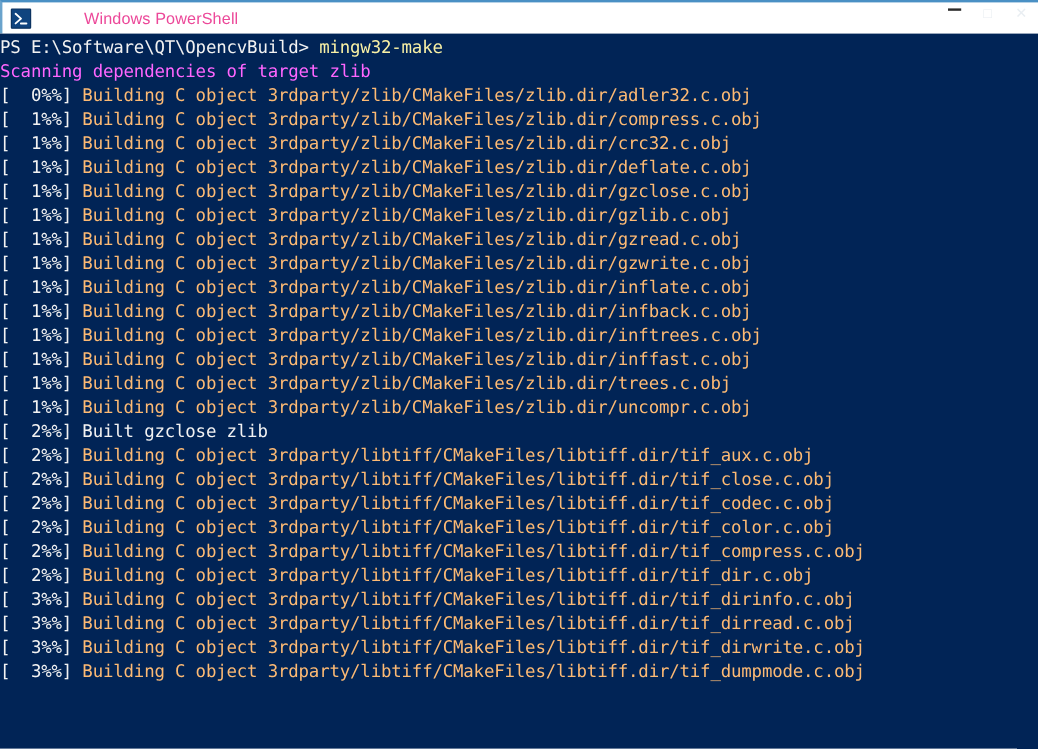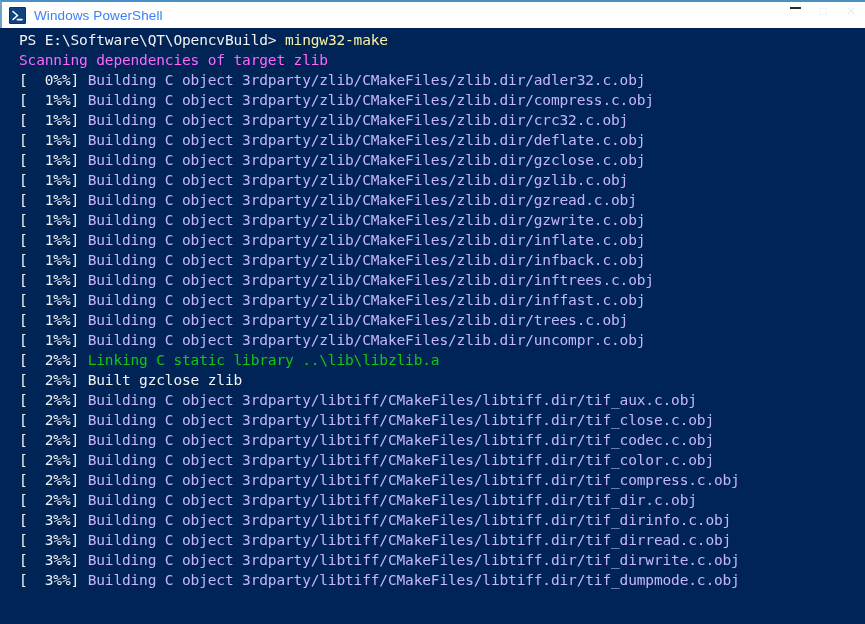--- a/index.html
+++ b/index.html
@@ -48,23 +48,24 @@
     box-sizing: border-box;
     position: relative;
     flex: 0 0 auto;
     margin-right: 8px;
     overflow: hidden;
   }
   #titlebar .tb-icon svg { display: block; }
   #titlebar .tb-title {
     font-family: "Liberation Sans", sans-serif;
     font-size: 13.5px;
-    color: #3b82f6;
+    color: #ec4899;
     white-space: nowrap;
     letter-spacing: 0.1px;
+    margin-left: 36px;
   }
   #titlebar .tb-controls {
     margin-left: auto;
     display: flex;
     align-items: flex-start;
     height: 28px;
     padding-right: 0px;
   }
   #titlebar .tb-btn {
     width: 28px;
@@ -91,35 +92,35 @@
 
   
   #console {
     position: absolute;
     top: 28px;
     left: 0;
     width: 865px;
     height: 596px;
     background: #012456;
     overflow: hidden;
-    padding: 2px 0 0 19px;
+    padding: 2px 0 0 0;
     box-sizing: border-box;
   }
   .line {
     height: 20px;
     line-height: 20px;
     font-family: "DejaVu Sans Mono", monospace;
     font-size: 14.5px;
     white-space: pre;
     letter-spacing: -0.15px;
   }
   .c-bwhite  { color: #f2f2f2; }
   .c-yellow  { color: #f9f1a5; }
   .c-magenta { color: #ff66ff; }
-  .c-green   { color: #c4b5fd; }
+  .c-green   { color: #fdba74; }
   .c-bgreen  { color: #16c60c; }
 </style>
 </head>
 <body>
 
 <div id="window">
 
   <div id="titlebar">
     <span class="tb-icon">
       <svg width="15" height="15" viewBox="0 0 15 15">
@@ -151,21 +152,20 @@
       <div class="line"><span class="c-bwhite">[  1%%] </span><span class="c-green">Building C object 3rdparty/zlib/CMakeFiles/zlib.dir/gzclose.c.obj</span></div>
       <div class="line"><span class="c-bwhite">[  1%%] </span><span class="c-green">Building C object 3rdparty/zlib/CMakeFiles/zlib.dir/gzlib.c.obj</span></div>
       <div class="line"><span class="c-bwhite">[  1%%] </span><span class="c-green">Building C object 3rdparty/zlib/CMakeFiles/zlib.dir/gzread.c.obj</span></div>
       <div class="line"><span class="c-bwhite">[  1%%] </span><span class="c-green">Building C object 3rdparty/zlib/CMakeFiles/zlib.dir/gzwrite.c.obj</span></div>
       <div class="line"><span class="c-bwhite">[  1%%] </span><span class="c-green">Building C object 3rdparty/zlib/CMakeFiles/zlib.dir/inflate.c.obj</span></div>
       <div class="line"><span class="c-bwhite">[  1%%] </span><span class="c-green">Building C object 3rdparty/zlib/CMakeFiles/zlib.dir/infback.c.obj</span></div>
       <div class="line"><span class="c-bwhite">[  1%%] </span><span class="c-green">Building C object 3rdparty/zlib/CMakeFiles/zlib.dir/inftrees.c.obj</span></div>
       <div class="line"><span class="c-bwhite">[  1%%] </span><span class="c-green">Building C object 3rdparty/zlib/CMakeFiles/zlib.dir/inffast.c.obj</span></div>
       <div class="line"><span class="c-bwhite">[  1%%] </span><span class="c-green">Building C object 3rdparty/zlib/CMakeFiles/zlib.dir/trees.c.obj</span></div>
       <div class="line"><span class="c-bwhite">[  1%%] </span><span class="c-green">Building C object 3rdparty/zlib/CMakeFiles/zlib.dir/uncompr.c.obj</span></div>
-      <div class="line"><span class="c-bwhite">[  2%%] </span><span class="c-bgreen">Linking C static library ..\lib\libzlib.a</span></div>
       <div class="line"><span class="c-bwhite">[  2%%] </span><span class="c-bwhite">Built gzclose zlib</span></div>
       <div class="line"><span class="c-bwhite">[  2%%] </span><span class="c-green">Building C object 3rdparty/libtiff/CMakeFiles/libtiff.dir/tif_aux.c.obj</span></div>
       <div class="line"><span class="c-bwhite">[  2%%] </span><span class="c-green">Building C object 3rdparty/libtiff/CMakeFiles/libtiff.dir/tif_close.c.obj</span></div>
       <div class="line"><span class="c-bwhite">[  2%%] </span><span class="c-green">Building C object 3rdparty/libtiff/CMakeFiles/libtiff.dir/tif_codec.c.obj</span></div>
       <div class="line"><span class="c-bwhite">[  2%%] </span><span class="c-green">Building C object 3rdparty/libtiff/CMakeFiles/libtiff.dir/tif_color.c.obj</span></div>
       <div class="line"><span class="c-bwhite">[  2%%] </span><span class="c-green">Building C object 3rdparty/libtiff/CMakeFiles/libtiff.dir/tif_compress.c.obj</span></div>
       <div class="line"><span class="c-bwhite">[  2%%] </span><span class="c-green">Building C object 3rdparty/libtiff/CMakeFiles/libtiff.dir/tif_dir.c.obj</span></div>
       <div class="line"><span class="c-bwhite">[  3%%] </span><span class="c-green">Building C object 3rdparty/libtiff/CMakeFiles/libtiff.dir/tif_dirinfo.c.obj</span></div>
       <div class="line"><span class="c-bwhite">[  3%%] </span><span class="c-green">Building C object 3rdparty/libtiff/CMakeFiles/libtiff.dir/tif_dirread.c.obj</span></div>
       <div class="line"><span class="c-bwhite">[  3%%] </span><span class="c-green">Building C object 3rdparty/libtiff/CMakeFiles/libtiff.dir/tif_dirwrite.c.obj</span></div>

